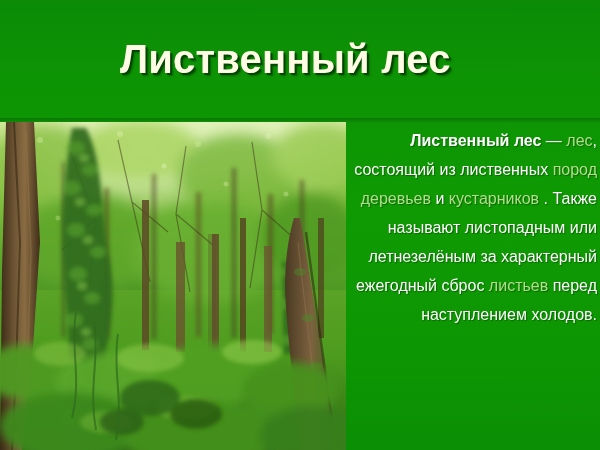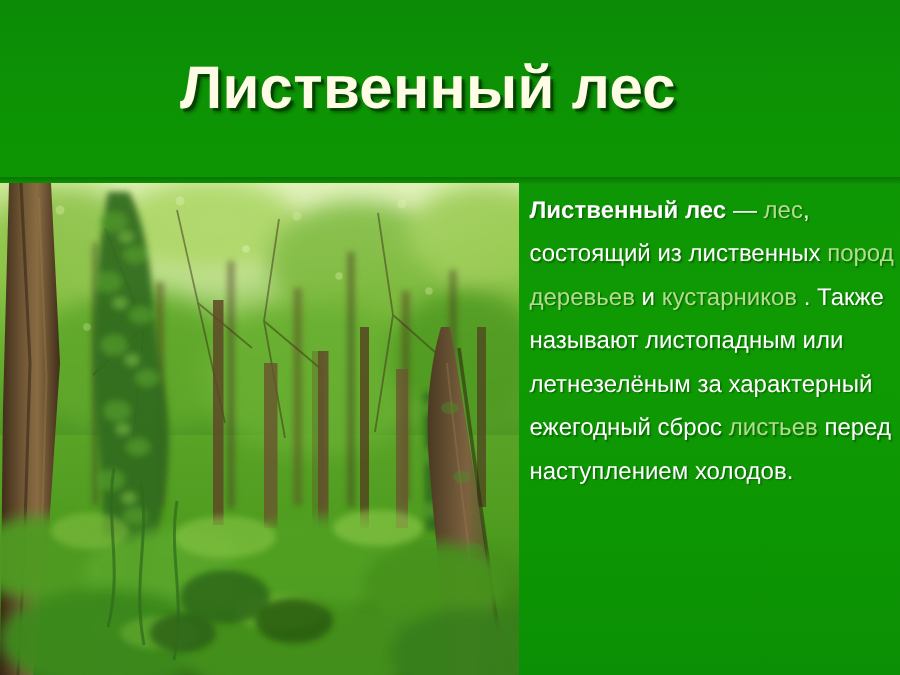--- a/index.html
+++ b/index.html
@@ -15,20 +15,21 @@
     position: relative;
     width: 600px;
     height: 450px;
     overflow: hidden;
     background: linear-gradient(180deg,
         #0b8b06 0%,
         #0d9404 18%,
         #0f9a03 48%,
         #0d9603 78%,
         #0b8f05 100%);
+    text-align: right;
   }
 
   
   .title-bar {
     position: absolute;
     left: 0;
     top: 0;
     width: 600px;
     height: 110px;
   }

